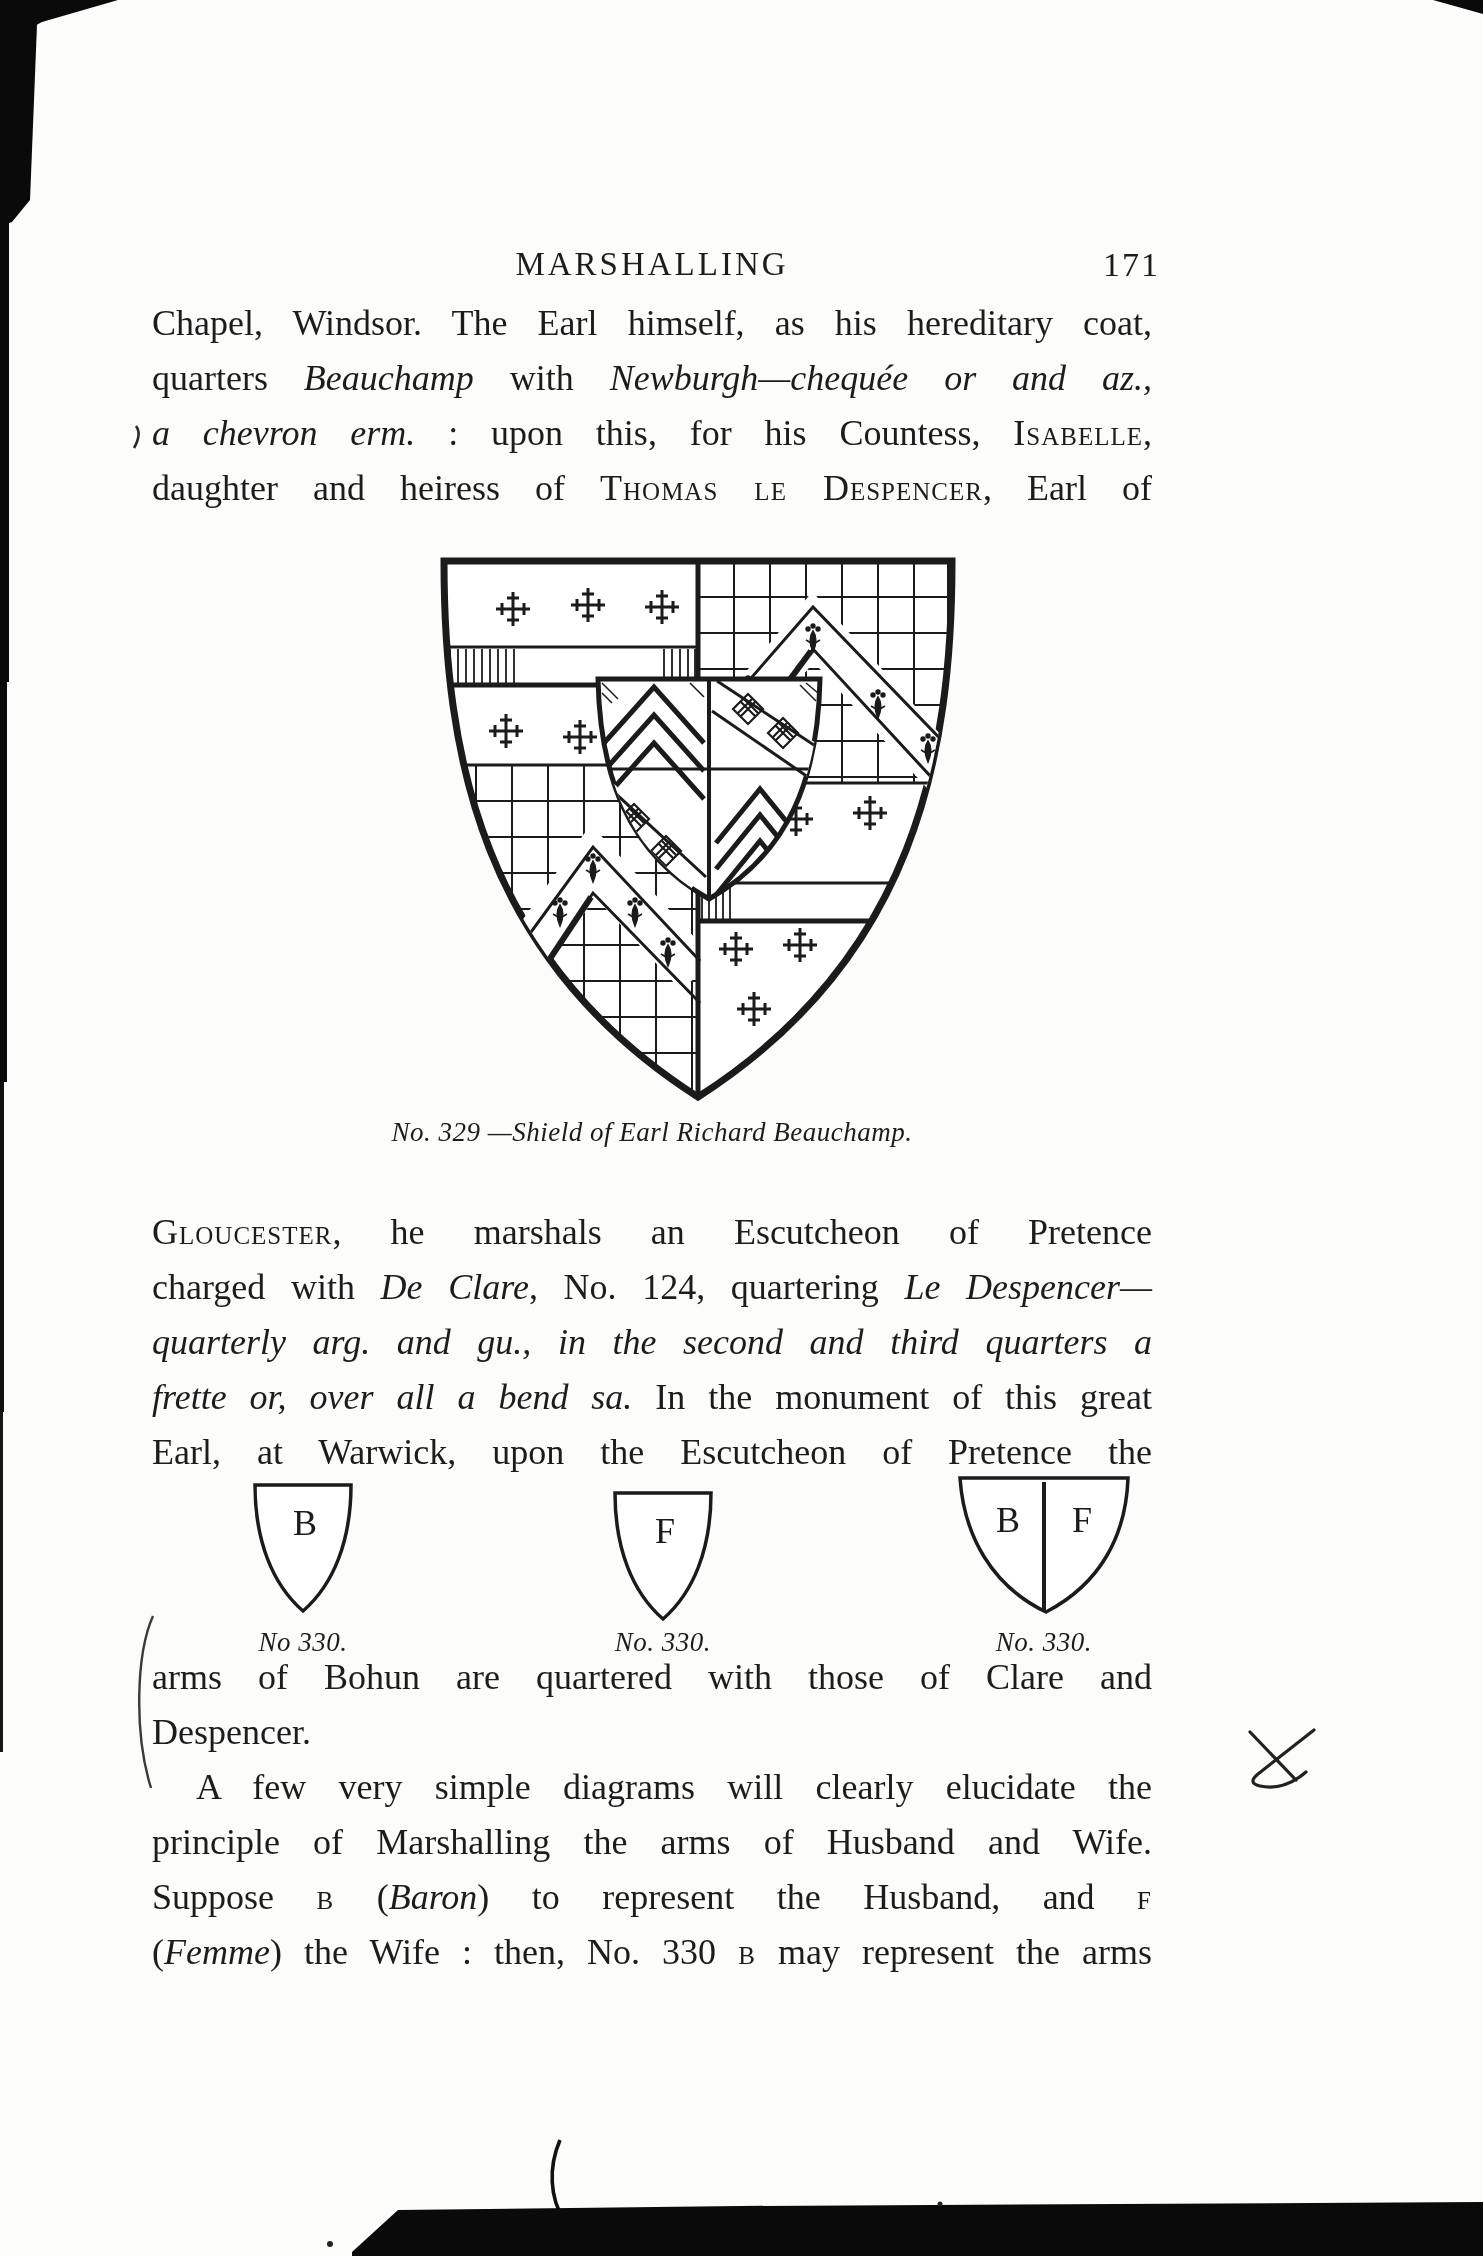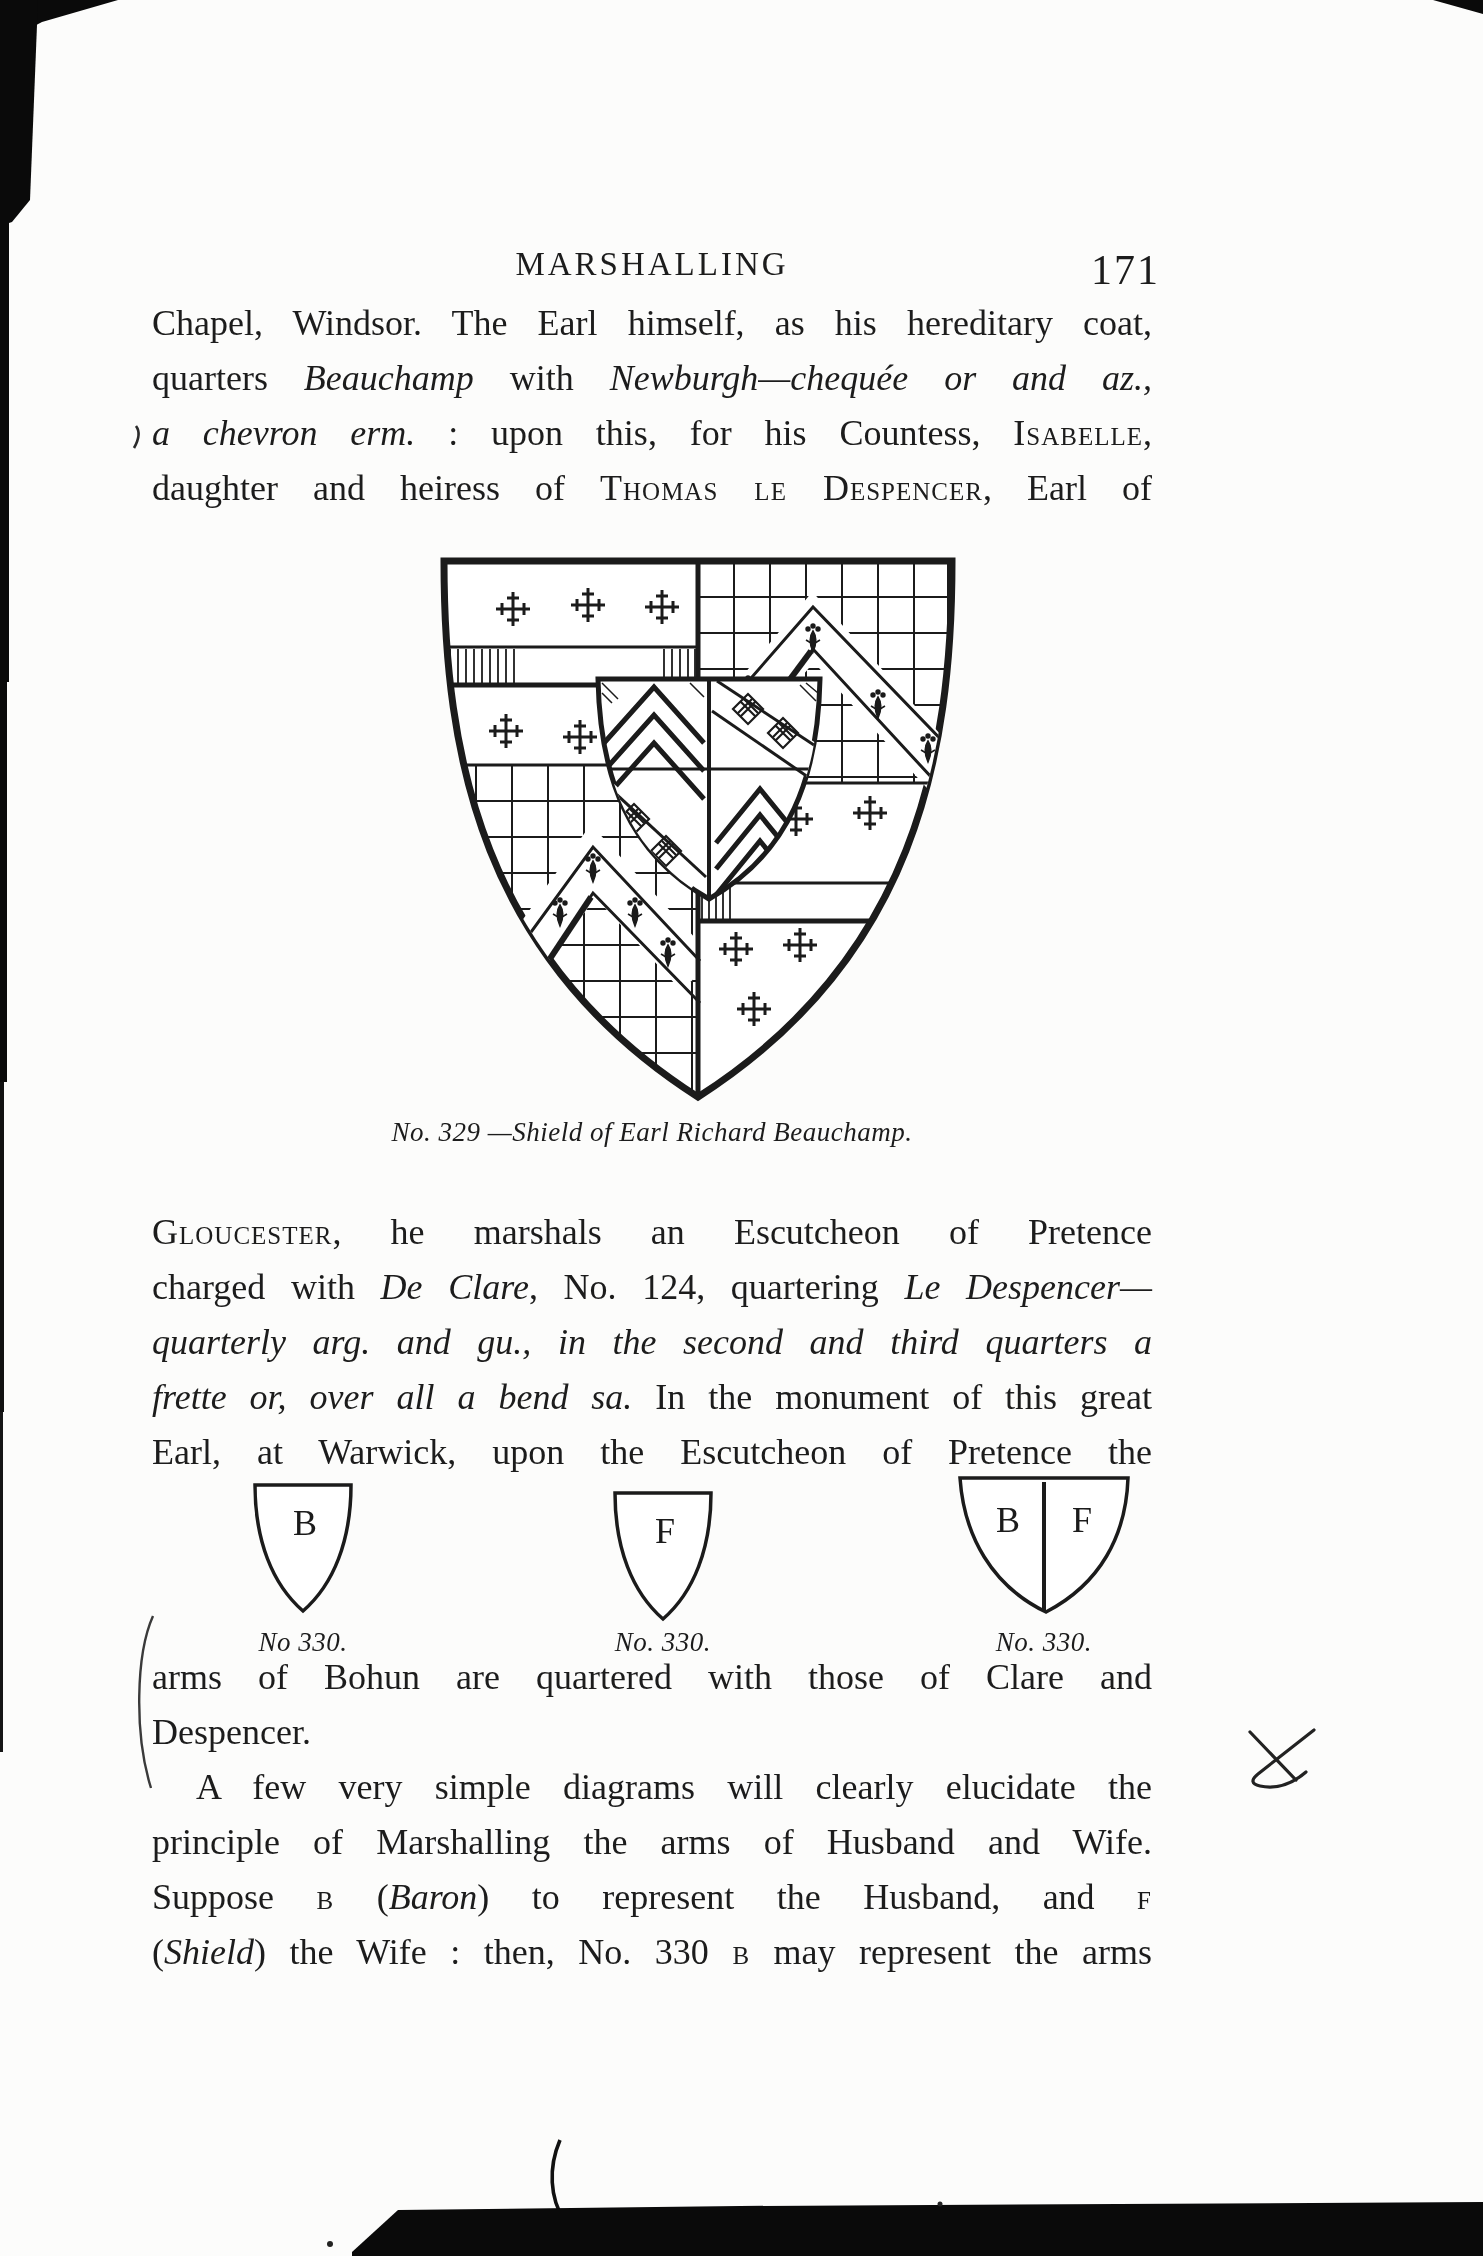--- a/index.html
+++ b/index.html
@@ -5,21 +5,21 @@
   html,body{margin:0;padding:0;}
   body{
     width:1483px;height:2256px;position:relative;overflow:hidden;
     background:#fcfcfb;color:#1c1c1c;
     font-family:"Liberation Serif","DejaVu Serif",serif;
   }
   .abs{position:absolute;}
   
   .hdr{left:152px;top:246px;width:1000px;text-align:center;
        font-size:33px;letter-spacing:3px;}
-  .pgnum{position:absolute;right:-8px;top:0;letter-spacing:2px;font-size:42px;}
+  .pgnum{position:absolute;right:-8px;top:0;letter-spacing:2px;font-size:34px;}
   
   .para{left:152px;width:1000px;font-size:36px;line-height:55px;}
   .line{text-align:justify;text-align-last:auto;white-space:normal;}
   .line.jl{text-align-last:justify;}
   .line.ind{text-indent:44px;}
   .i{font-style:italic;}
   .sc{font-variant:small-caps;letter-spacing:1px;}
   .n{}
   
   .cap{font-size:27px;text-align:center;letter-spacing:0.5px;font-style:italic;}
@@ -199,21 +199,21 @@
 <div class="abs cap cap330" style="left:952px;width:184px">No. 330.</div>
 
 <div class="abs para" style="top:1650px">
     <div class="line jl"><span class="n">arms of Bohun are quartered with those of Clare and</span></div>
     <div class="line"><span class="n">Despencer.</span></div>
   </div>
 <div class="abs para" style="top:1760px">
     <div class="line jl ind"><span class="n">A few very simple diagrams will clearly elucidate the</span></div>
     <div class="line jl"><span class="n">principle of Marshalling the arms of Husband and Wife.</span></div>
     <div class="line jl"><span class="n">Suppose </span><span class="sc">b</span><span class="n"> (</span><span class="i">Baron</span><span class="n">) to represent the Husband, and </span><span class="sc">f</span></div>
-    <div class="line jl"><span class="n">(</span><span class="i">Shield</span><span class="n">) the Wife : then, No. 330 </span><span class="sc">b</span><span class="n"> may represent the arms</span></div>
+    <div class="line jl"><span class="n">(</span><span class="i">Femme</span><span class="n">) the Wife : then, No. 330 </span><span class="sc">b</span><span class="n"> may represent the arms</span></div>
   </div>
 
 <svg class="abs" style="left:1242px;top:1722px" width="86" height="82" viewBox="0 0 86 82">
   <g fill="none" stroke="#222" stroke-width="3.2" stroke-linecap="round">
     <path d="M72,8 L16,52 Q5,61 18,64 Q42,69 64,50"></path>
     <path d="M8,10 L54,58"></path>
   </g>
 </svg>
 
 <svg class="abs" style="left:128px;top:1612px" width="32" height="180" viewBox="0 0 32 180">

